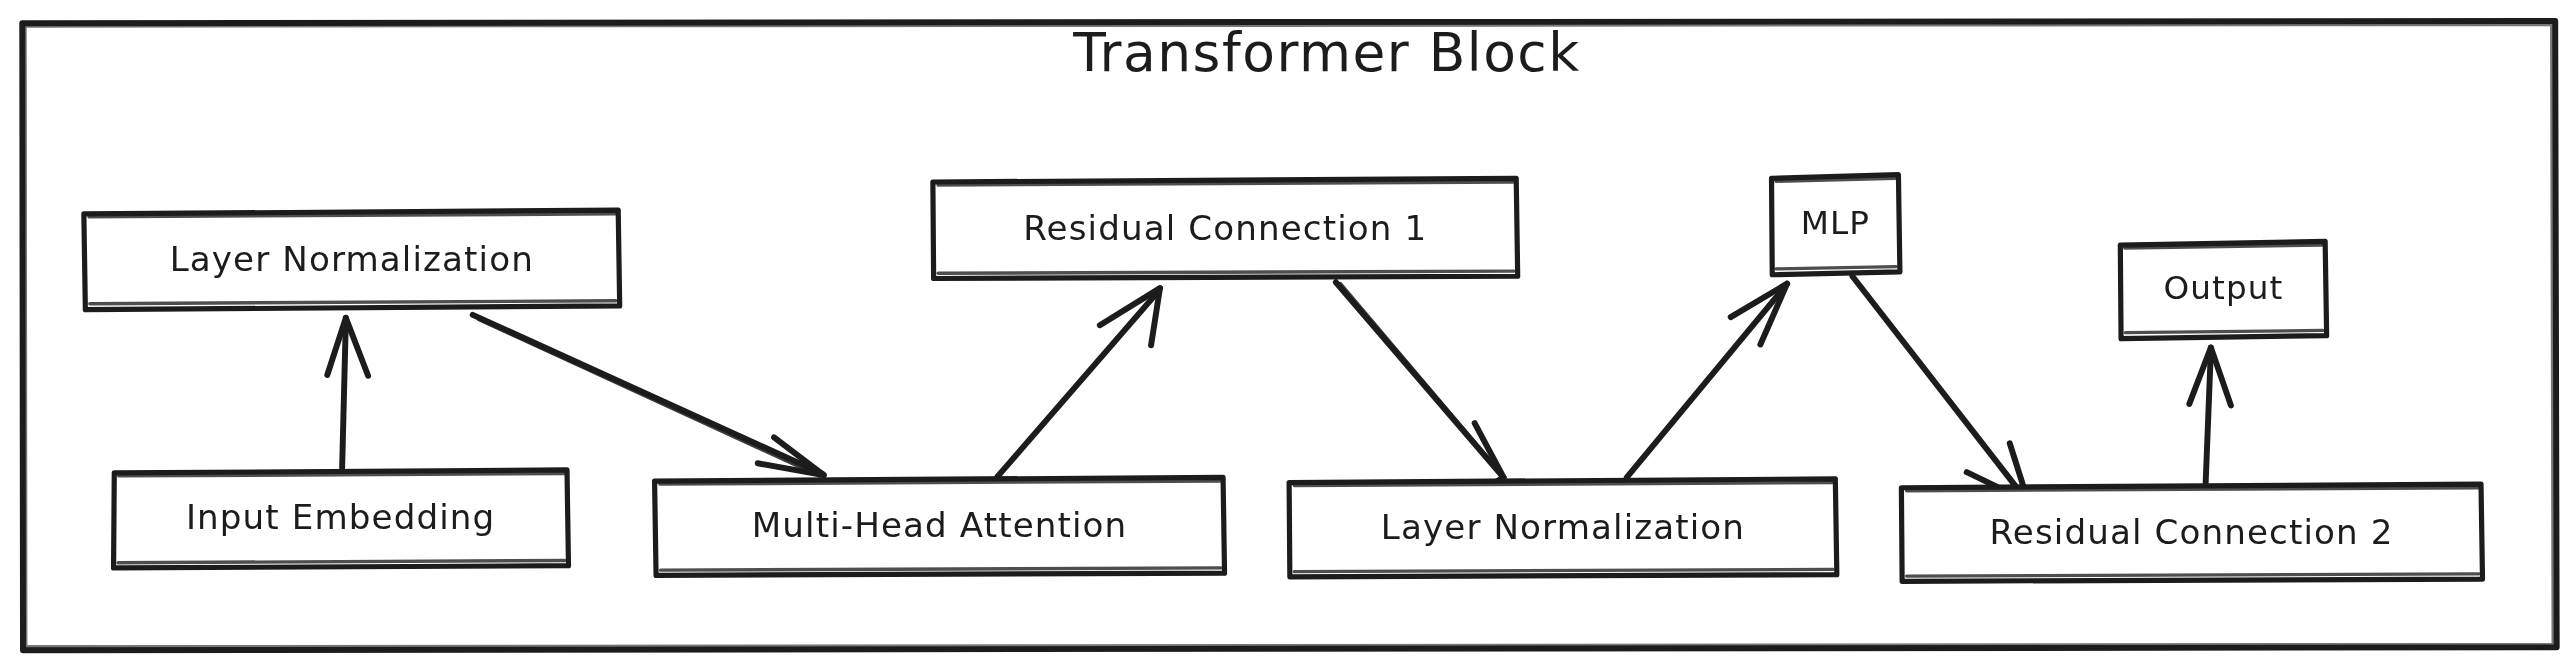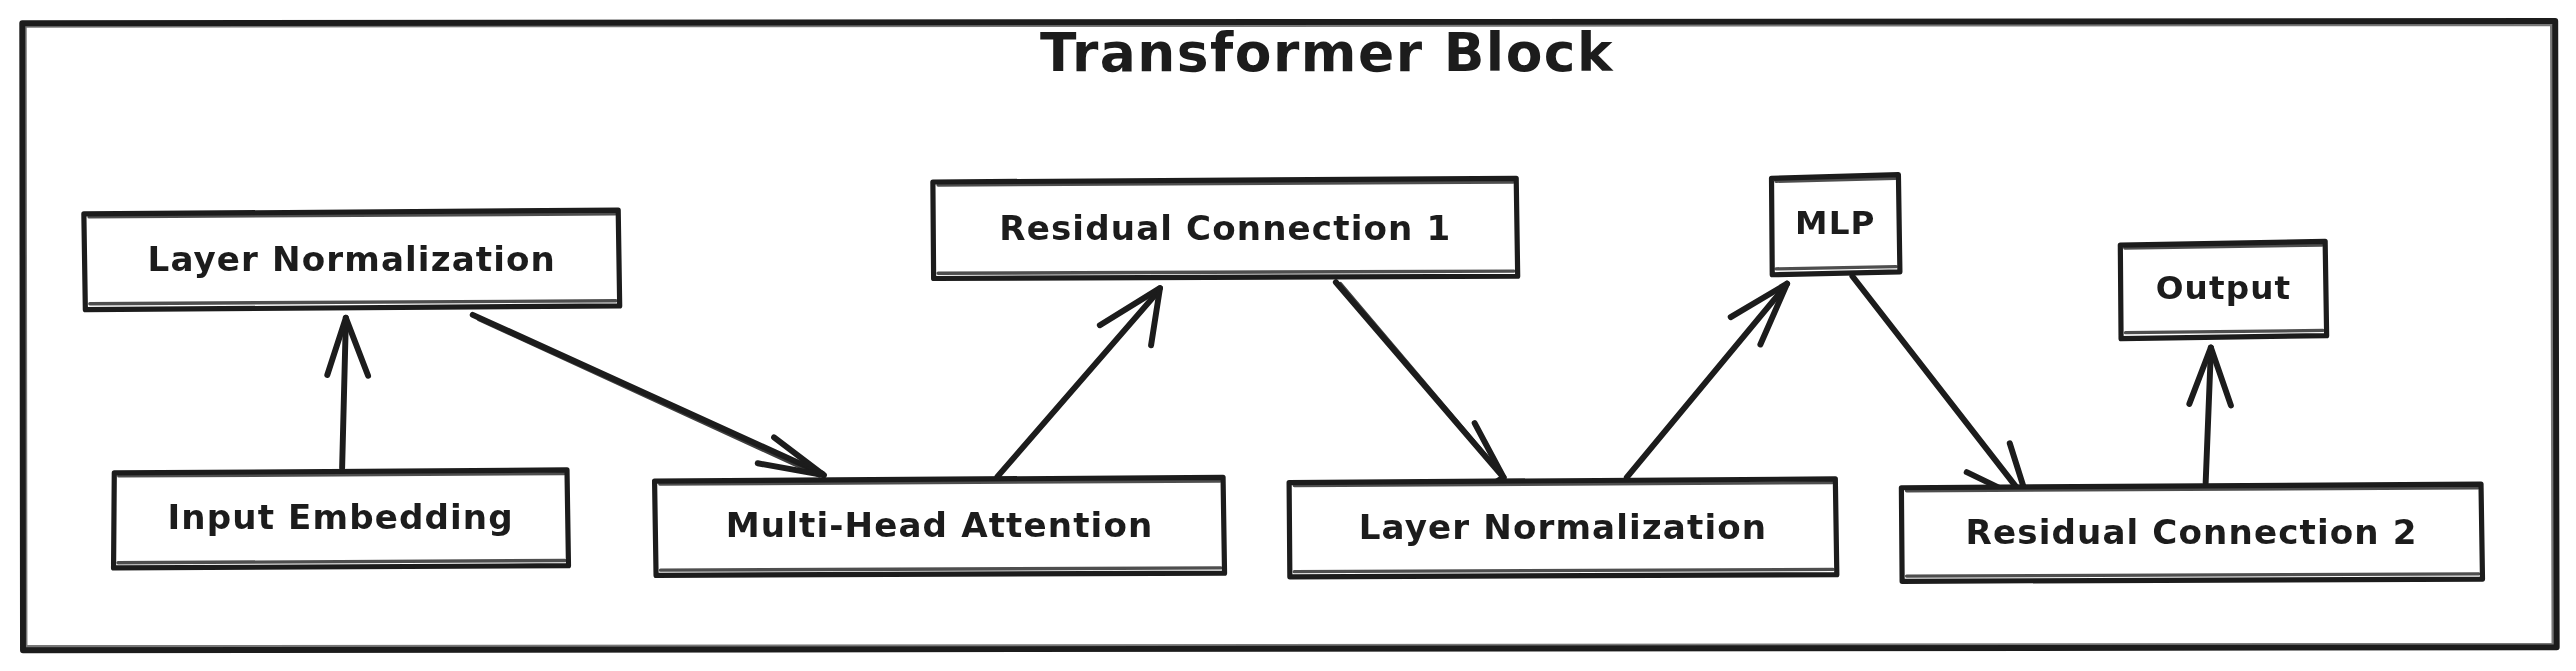--- a/index.html
+++ b/index.html
@@ -11,21 +11,20 @@
     width: 2576px;
     height: 672px;
     font-family: "DejaVu Sans", sans-serif;
     overflow: hidden;
   }
   #diagram-root {
     position: relative;
     width: 2576px;
     height: 672px;
     background: #ffffff;
-    font-weight: bold;
   }
   svg#scene {
     display: block;
     width: 2576px;
     height: 672px;
   }
   .node-rect {
     fill: #ffffff;
     stroke: #1c1c1c;
     stroke-width: 7;

